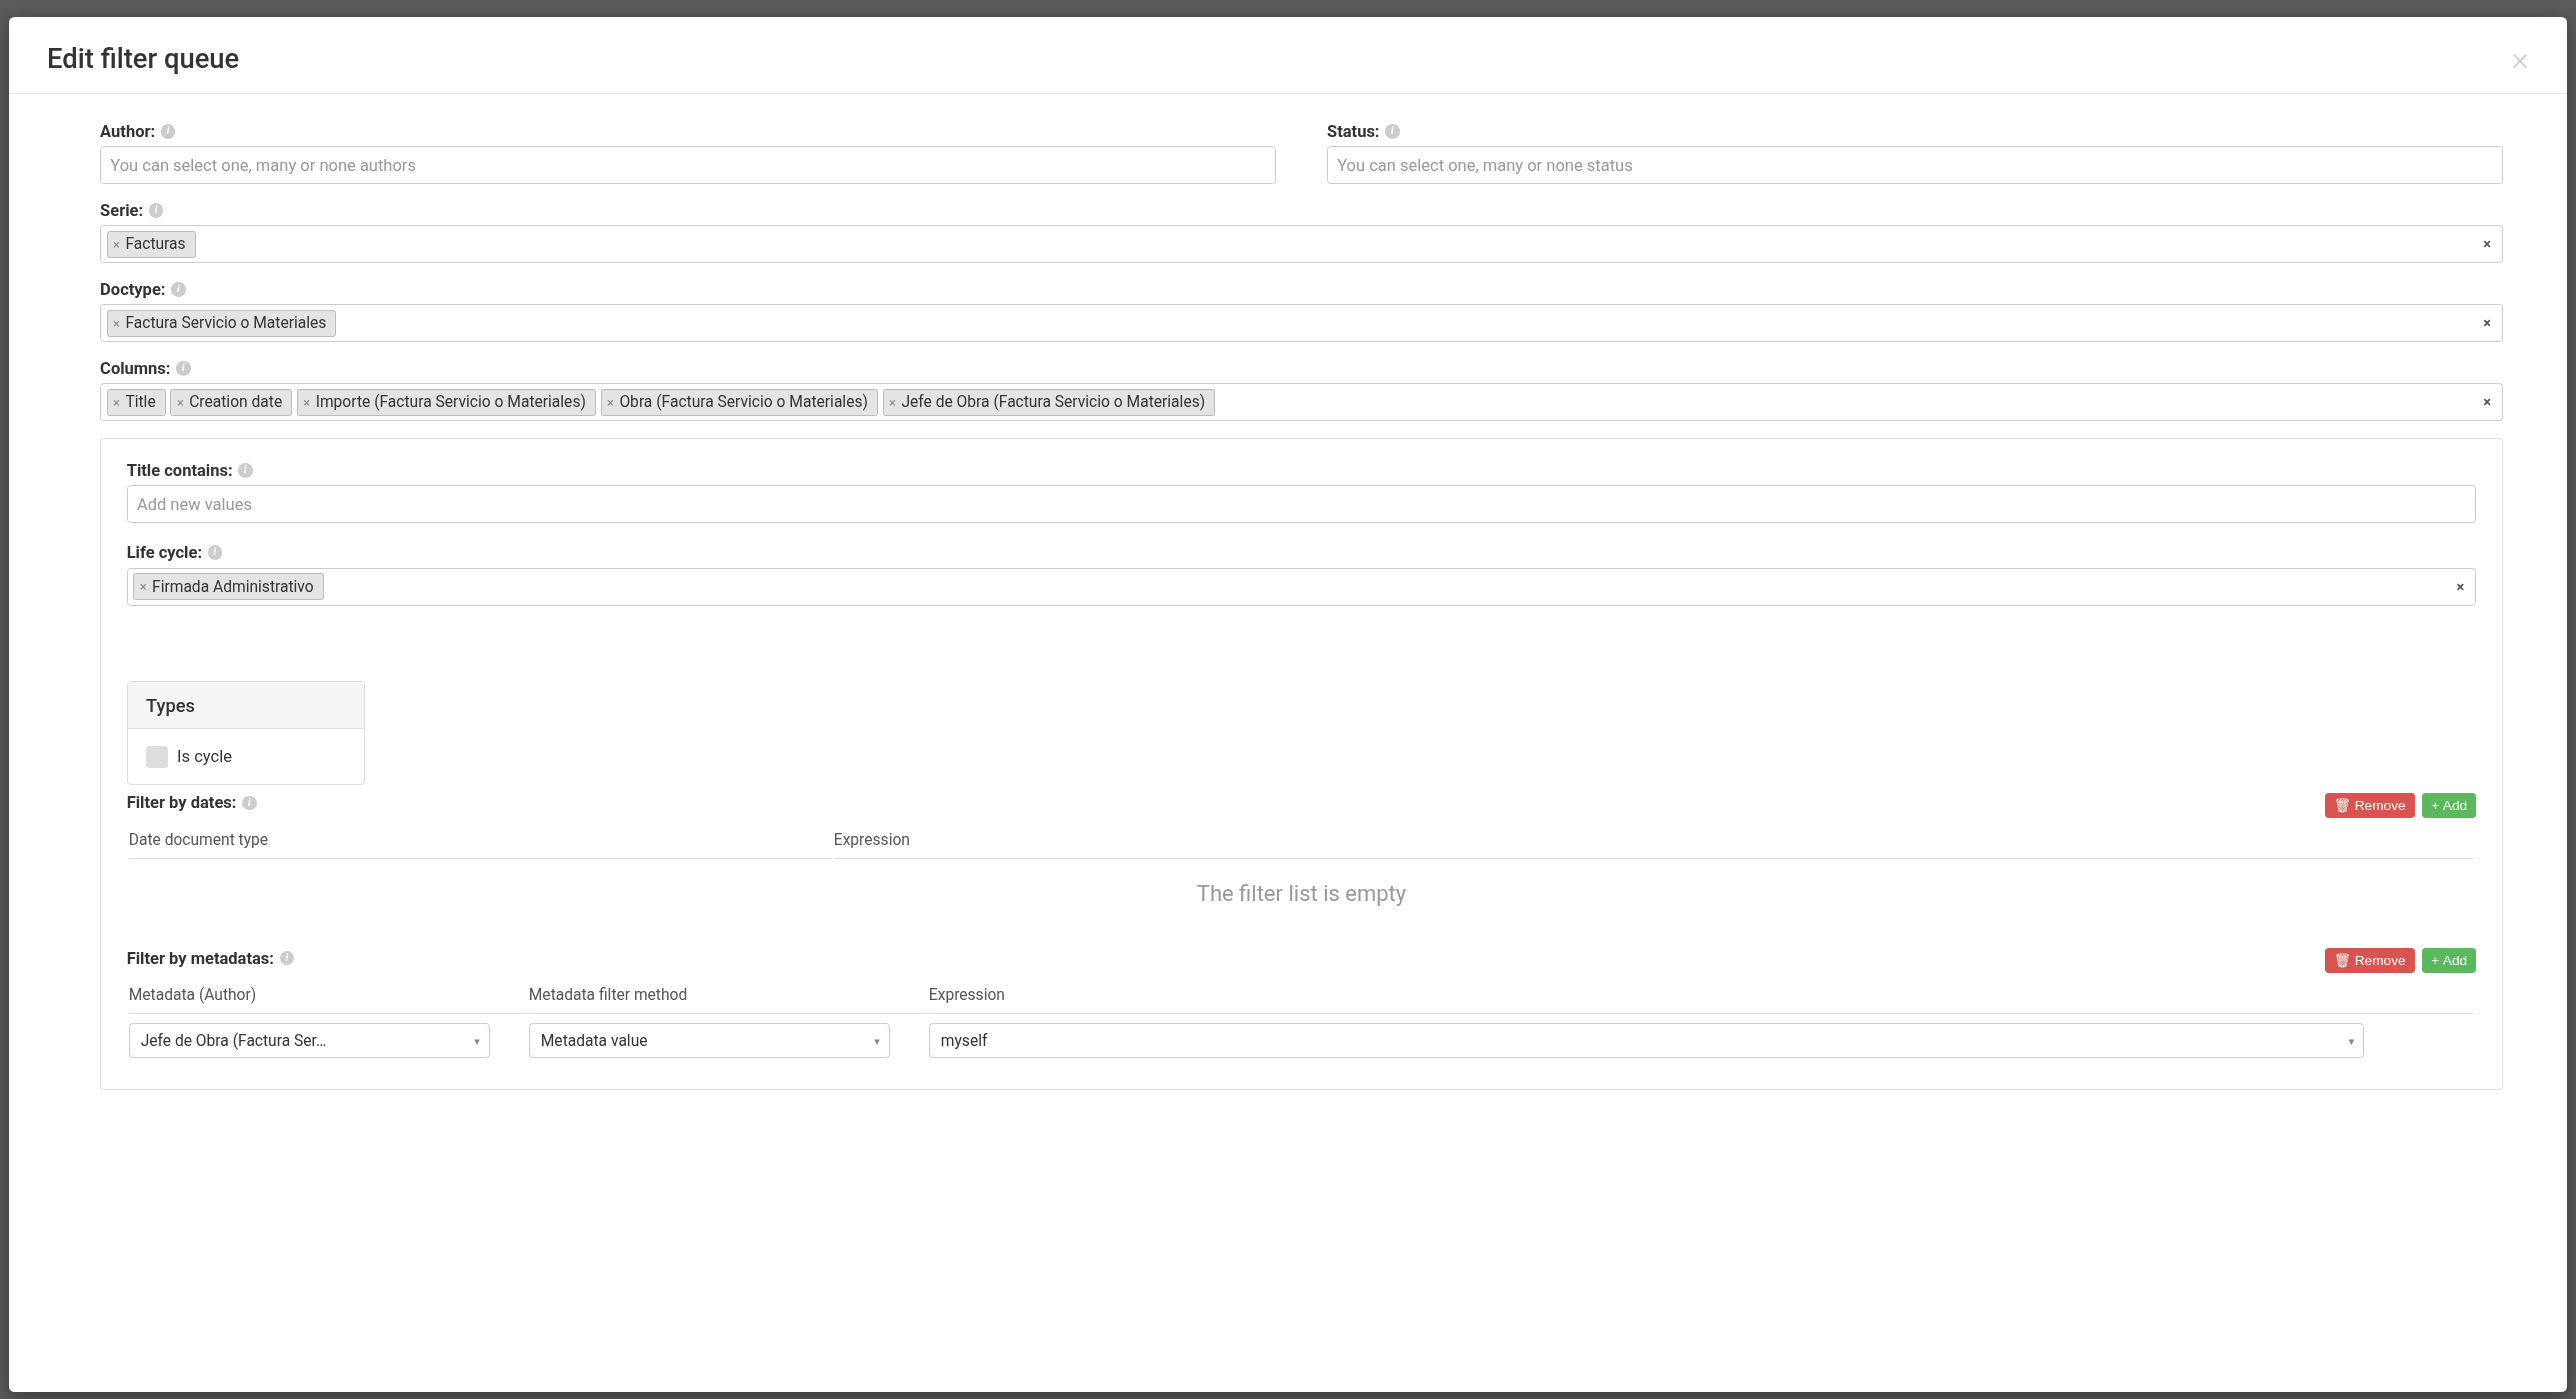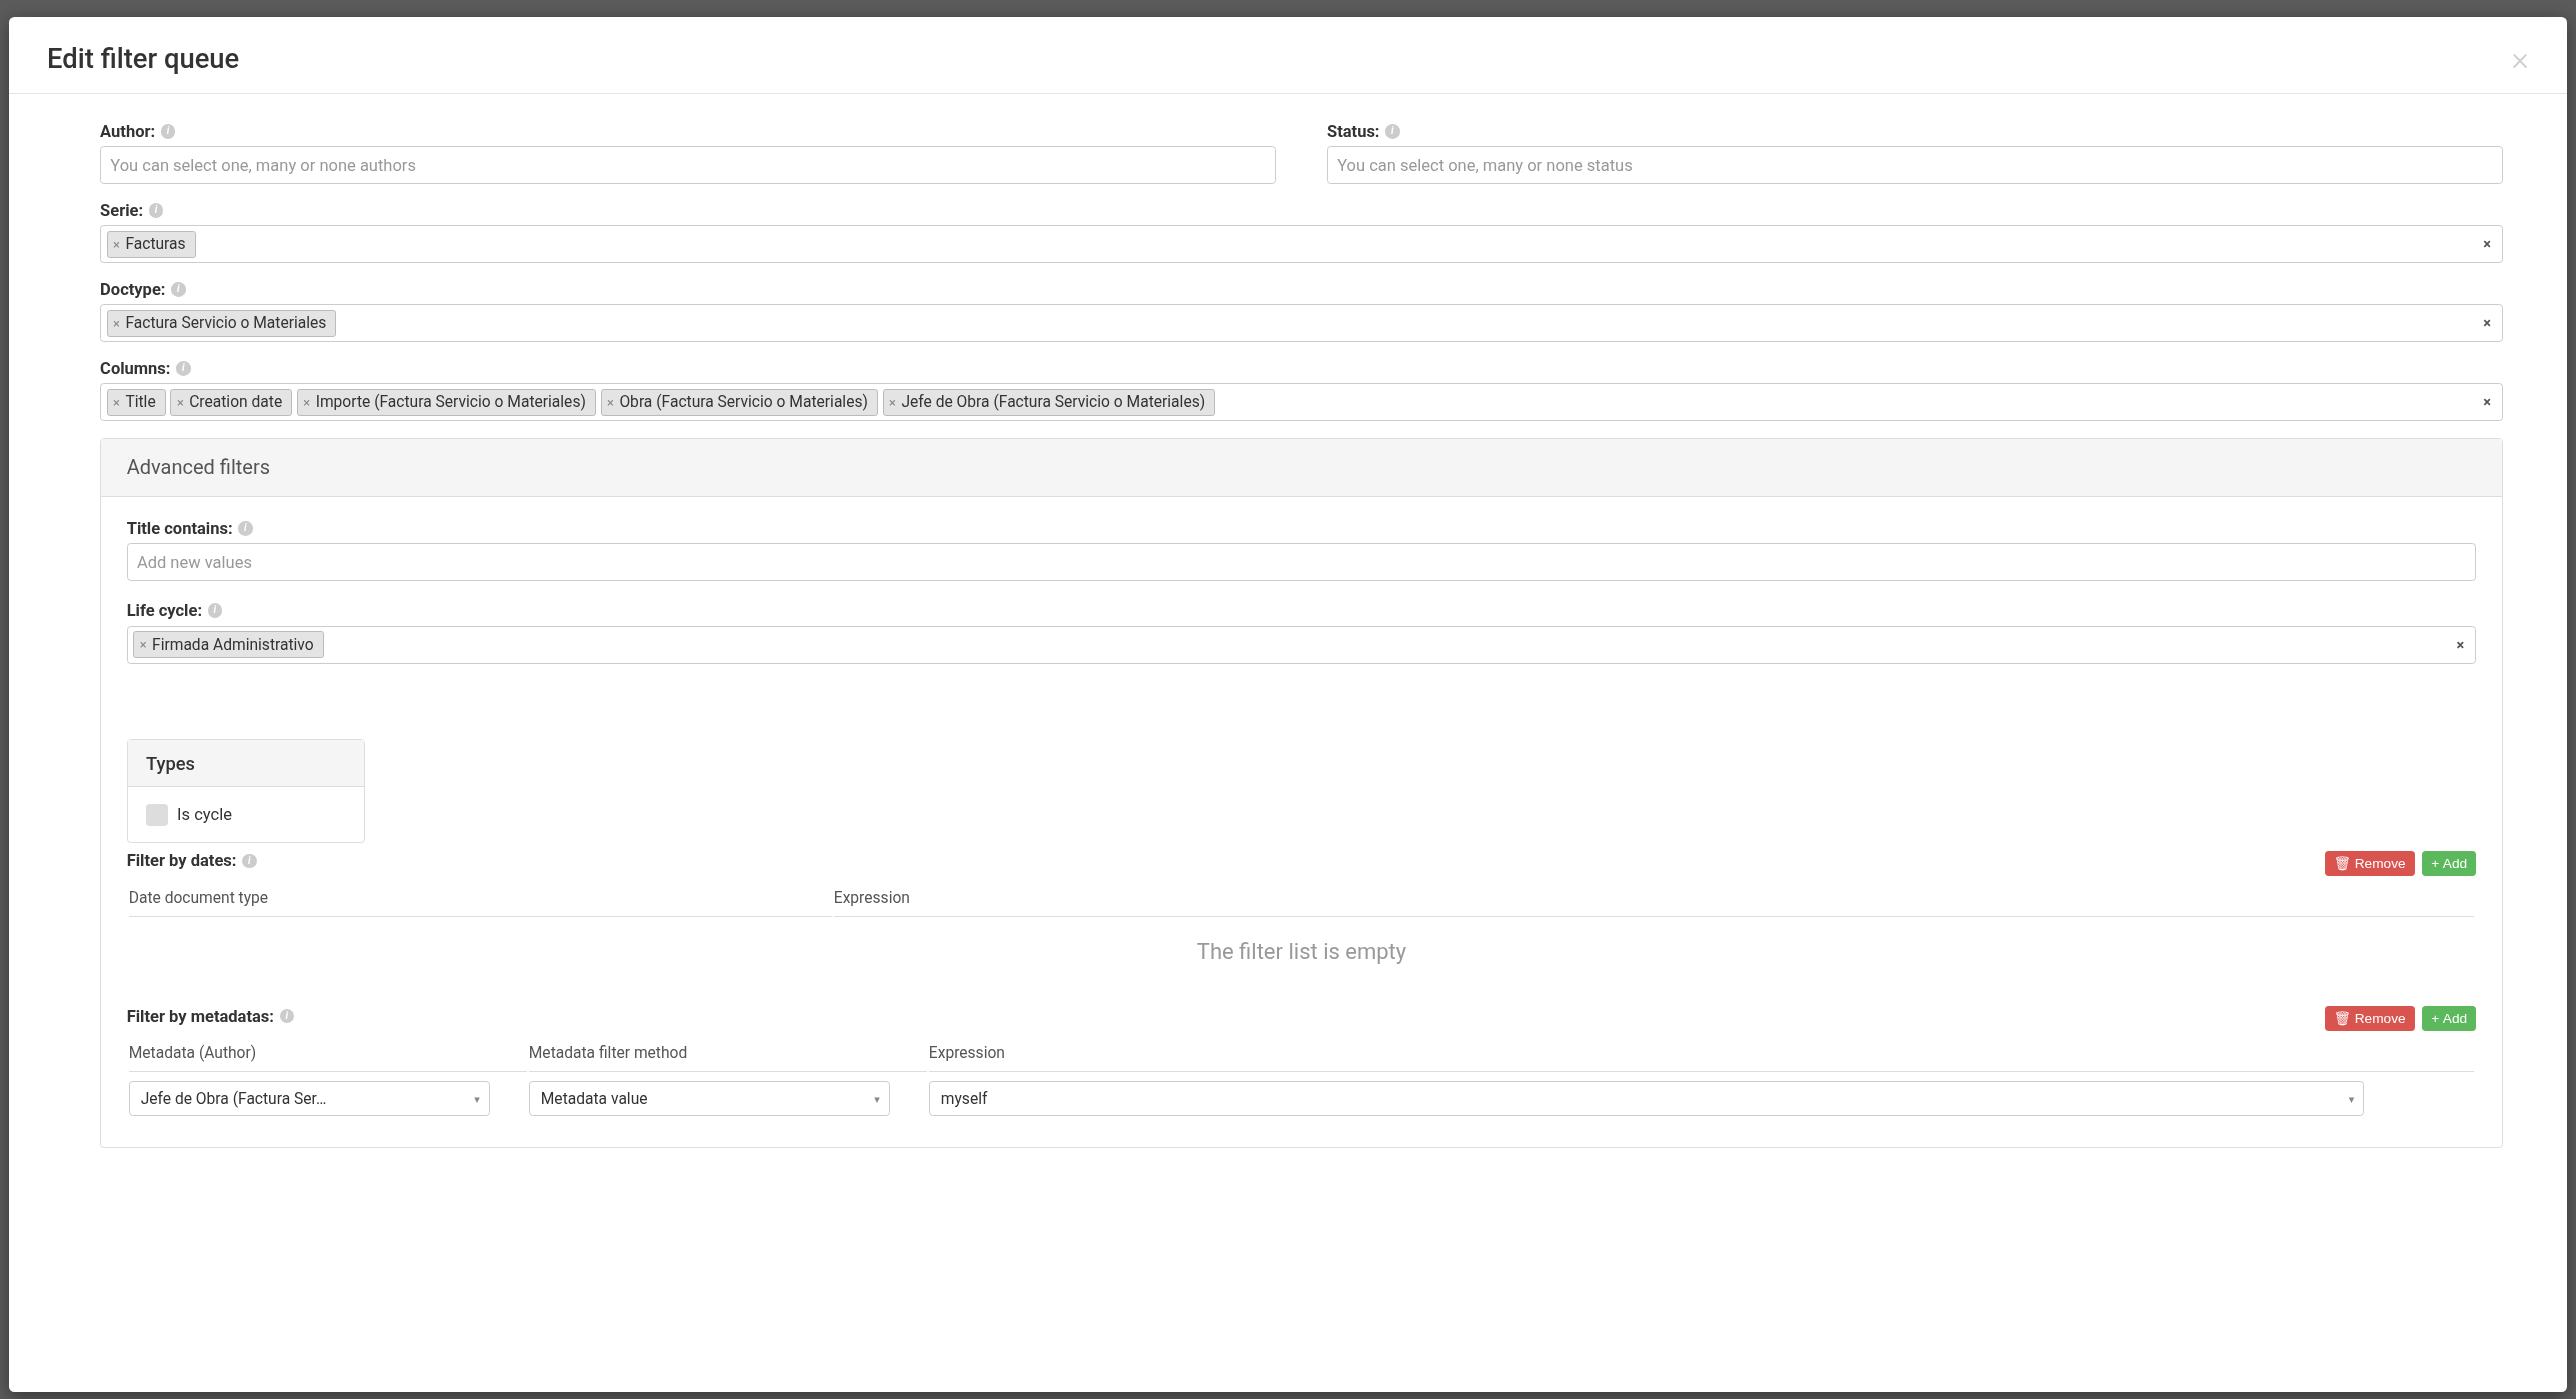--- a/index.html
+++ b/index.html
@@ -304,21 +304,20 @@
           </span>
         <span class="tag">
             <span class="x">×</span>
             <span>Jefe de Obra (Factura Servicio o Materiales)</span>
           </span>
         <span class="clear">×</span>
       </div>
     </div>
 
     <div class="panel">
-      <div class="panel-header">Advanced filters</div>
       <div class="panel-body">
 
         <div class="adv-layout">
           <div class="adv-left">
 
             <div class="sub-section">
               <div class="form-label">
                 <span>Title contains:</span>
                 <span class="info-icon">i</span>
               </div>

